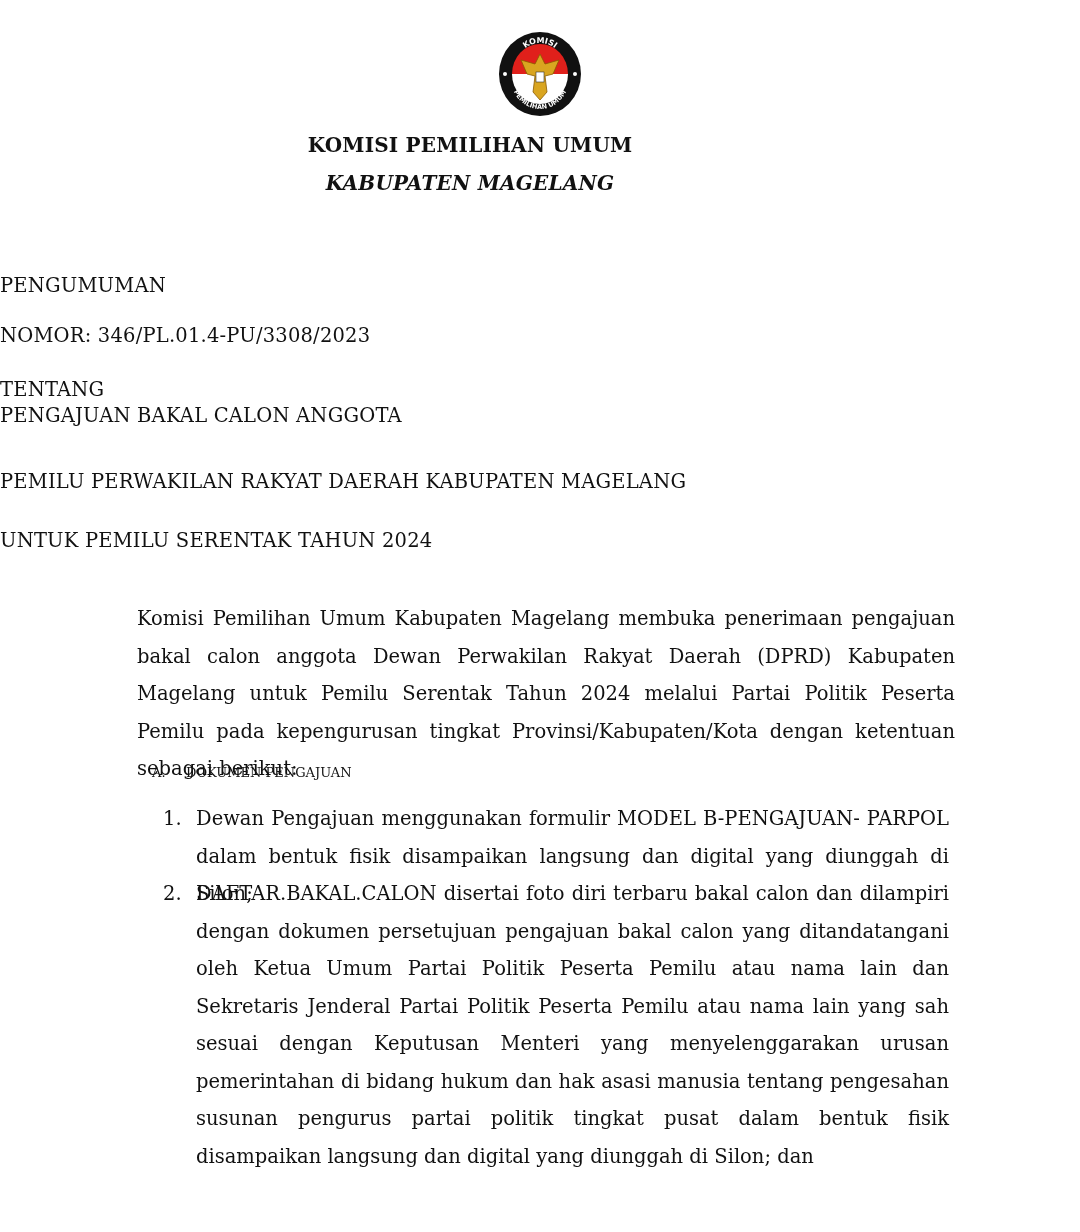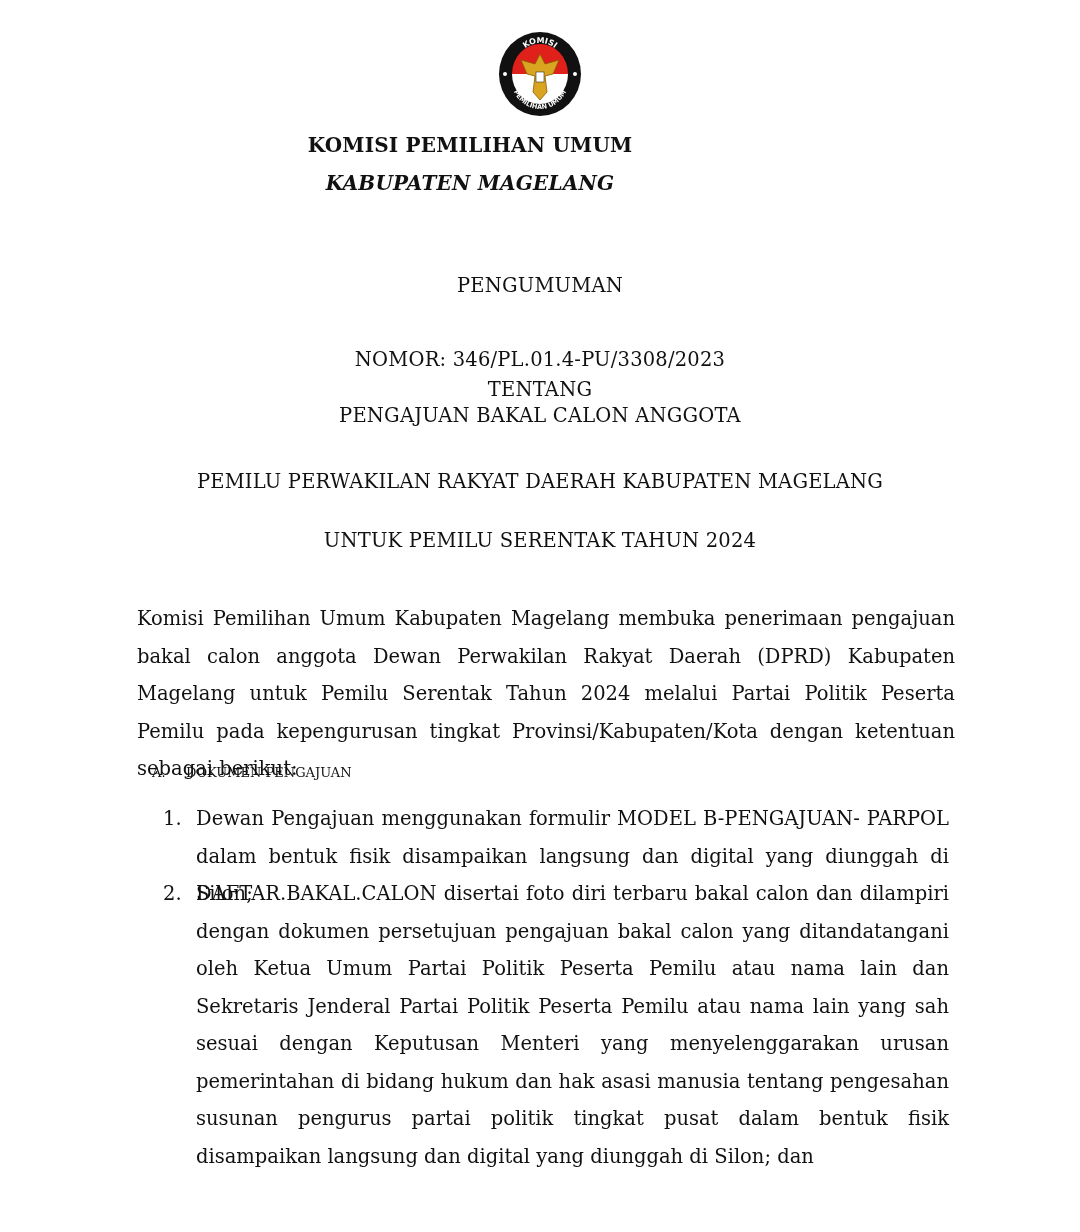--- a/index.html
+++ b/index.html
@@ -11,21 +11,21 @@
   .logo {
     position: absolute; left: 497px; top: 30px; width: 86px; height: 86px;
   }
   .header {
     position: absolute; left: 0; width: 940px; text-align: center;
     font-weight: bold; font-size: 20px; letter-spacing: 0.2px;
   }
   .h1 { top: 133px; }
   .h2 { top: 171px; font-style: italic; }
   .center {
-    position: absolute; left: 0; width: 1080px; text-align: center;
+    position: absolute; left: 0; width: 1080px; 
     font-size: 19.5px; letter-spacing: 0.2px;
   }
   .intro {
     position: absolute; left: 137px; width: 818px; top: 600px;
     font-size: 19.5px; line-height: 37.5px; text-align: justify;
     text-align-last: left;
   }
   .section {
     position: absolute; left: 152px; top: 765px; font-size: 13px;
   }
@@ -66,21 +66,21 @@
     <text font-family="DejaVu Sans, sans-serif" font-weight="bold" font-size="6.5" fill="#ffffff">
       <textPath href="#arcBot" startOffset="50%" text-anchor="middle">PEMILIHAN UMUM</textPath>
     </text>
   </svg>
 </div>
 
 <div class="header h1">KOMISI PEMILIHAN UMUM</div>
 <div class="header h2">KABUPATEN MAGELANG</div>
 
 <div class="center" style="top:274px">PENGUMUMAN</div>
-<div class="center" style="top:348px">NOMOR: 346/PL.01.4-PU/3308/2023</div>
+<div class="center" style="top:324px">NOMOR: 346/PL.01.4-PU/3308/2023</div>
 <div class="center" style="top:378px">TENTANG</div>
 <div class="center" style="top:404px">PENGAJUAN BAKAL CALON ANGGOTA</div>
 <div class="center" style="top:470px">PEMILU PERWAKILAN RAKYAT DAERAH KABUPATEN MAGELANG</div>
 <div class="center" style="top:529px">UNTUK PEMILU SERENTAK TAHUN 2024</div>
 
 <div class="intro">Komisi Pemilihan Umum Kabupaten Magelang membuka penerimaan pengajuan bakal calon anggota Dewan Perwakilan Rakyat Daerah (DPRD) Kabupaten Magelang untuk Pemilu Serentak Tahun 2024 melalui Partai Politik Peserta Pemilu pada kepengurusan tingkat Provinsi/Kabupaten/Kota dengan ketentuan sebagai berikut:</div>
 
 <div class="section">
   <span class="letter">A.</span><span>DOKUMEN PENGAJUAN</span>
 </div>

